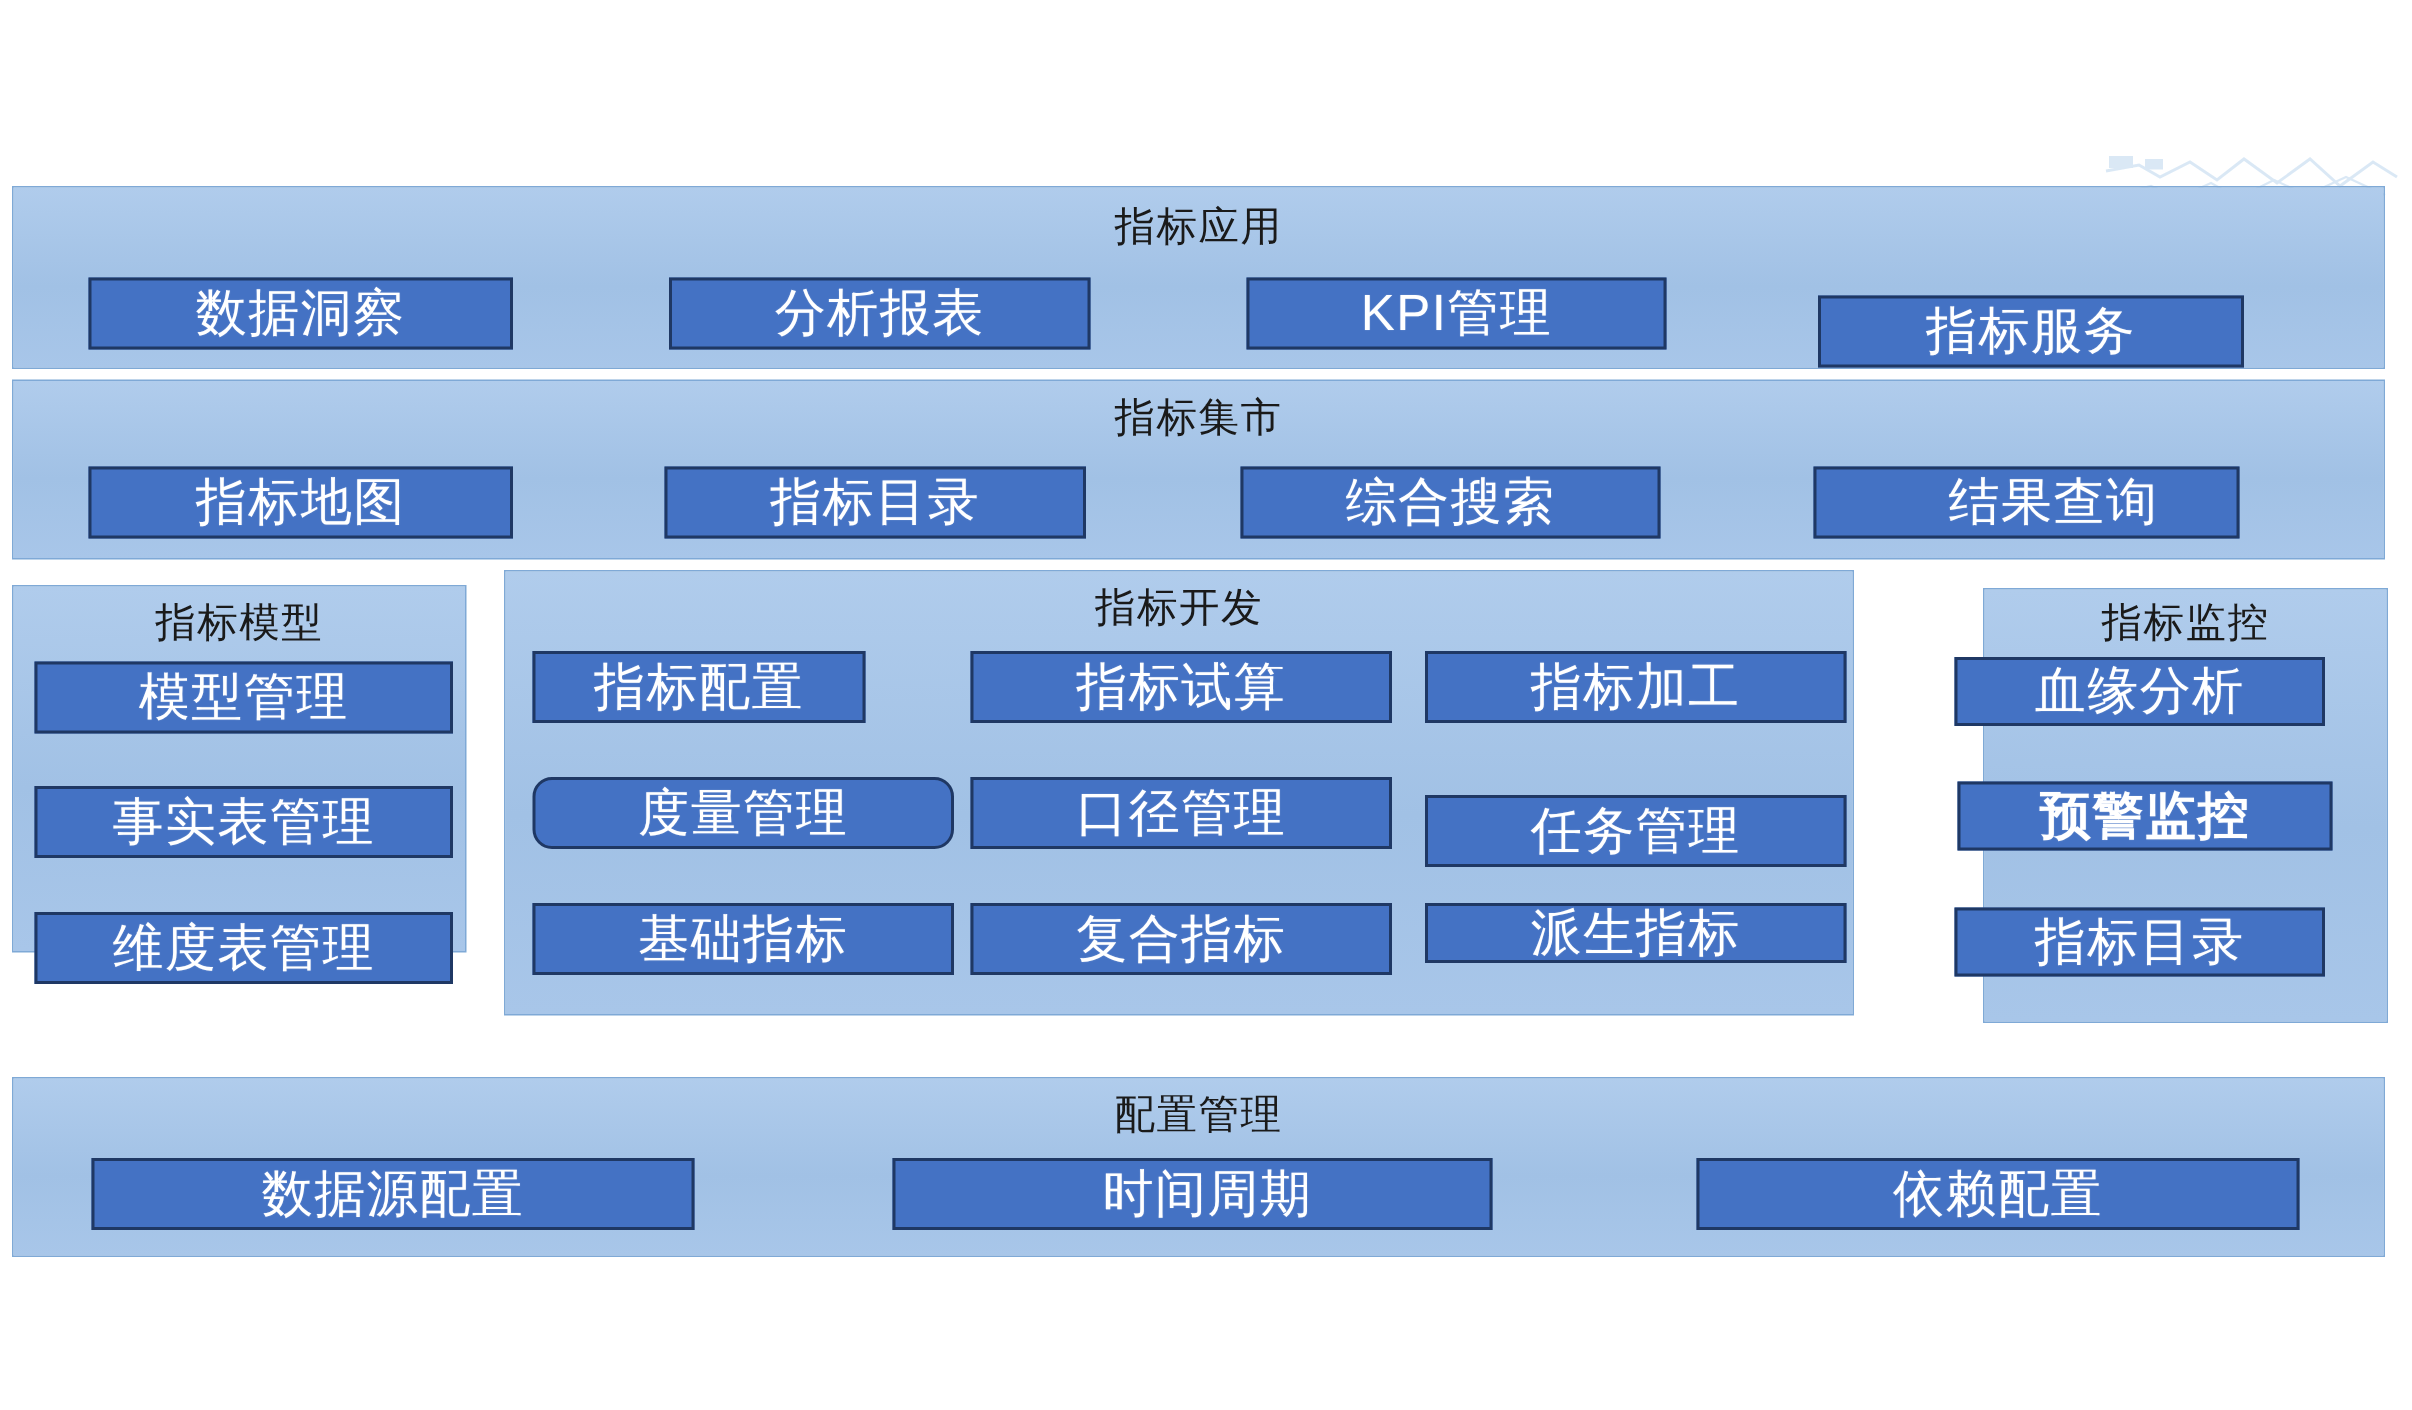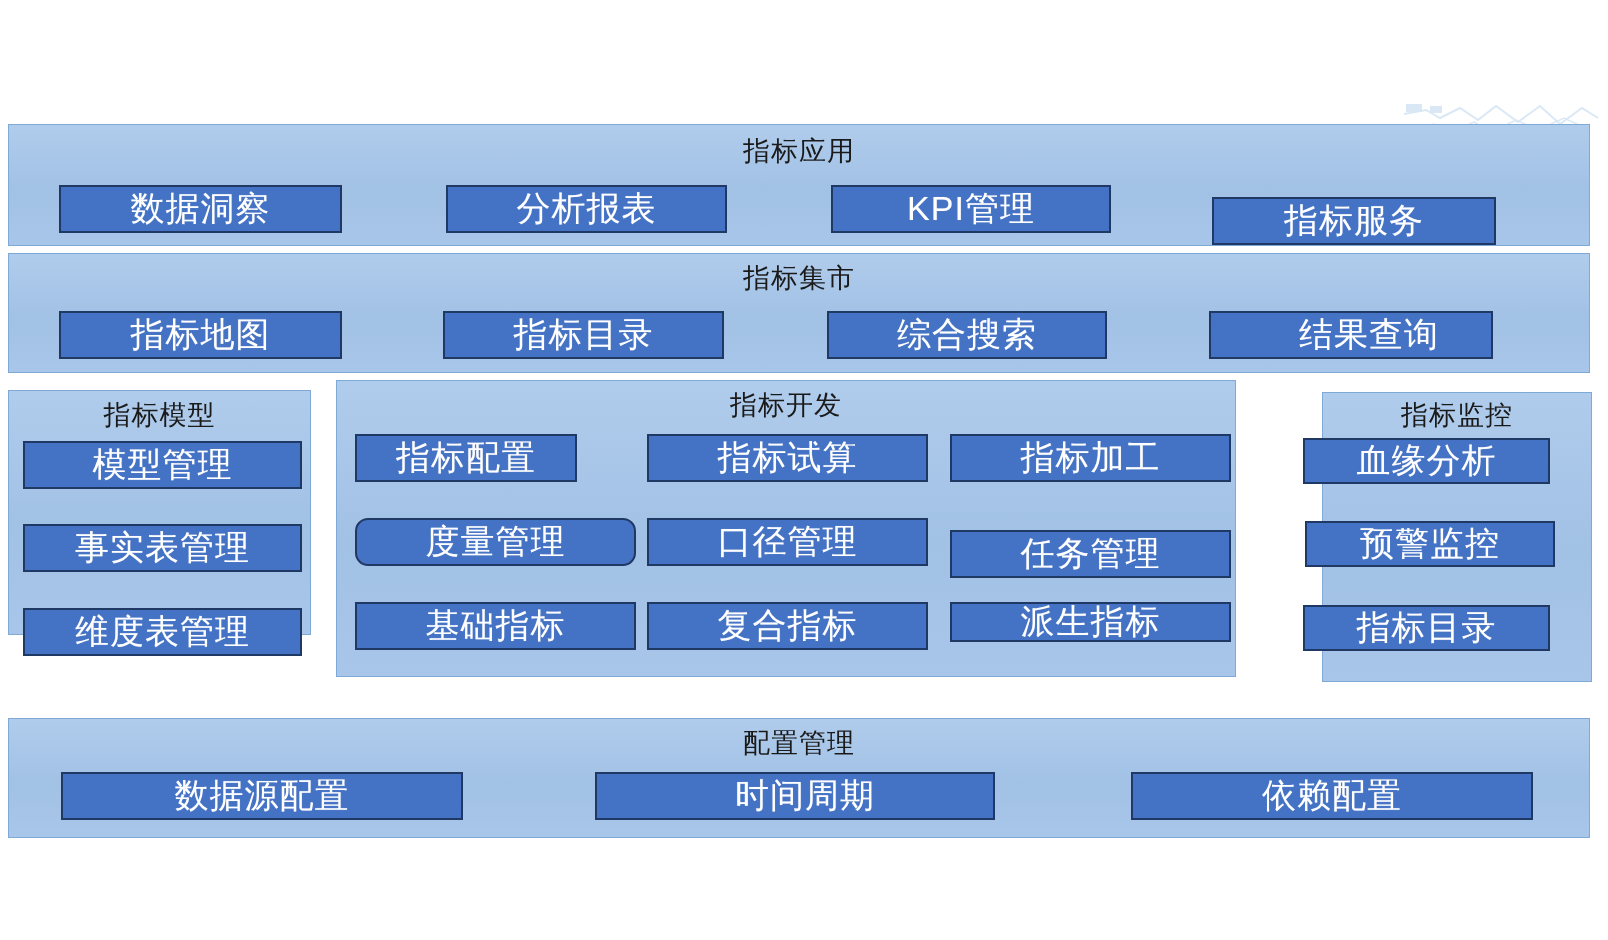--- a/index.html
+++ b/index.html
@@ -141,21 +141,21 @@
     <div class="tile" style="left:310px; top:221px; width:281px; height:48px;">复合指标</div>
     <div class="tile" style="left:613px; top:221px; width:281px; height:40px;">派生指标</div>
   </div>
 
   <div class="panel grad" style="left:1322px; top:392px; width:270px; height:290px;">
 
     <div class="panel-title" style="top:6px;">指标监控</div>
 
     <div class="tile" style="left:-20px; top:45px; width:247px; height:46px;">血缘分析</div>
 
-    <div class="tile" style="left:-18px; top:128px; width:250px; height:46px;">预警监控</div>
+    <div class="tile" style="left:-18px; top:128px; width:250px; height:46px;font-weight:bold;">预警监控</div>
 
     <div class="tile" style="left:-20px; top:212px; width:247px; height:46px;">指标目录</div>
   </div>
 
   <div class="panel grad" style="left:8px; top:718px; width:1582px; height:120px;">
 
     <div class="panel-title" style="top:8px;">配置管理</div>
 
     <div class="tile" style="left:52px; top:53px; width:402px; height:48px;">数据源配置</div>
 

